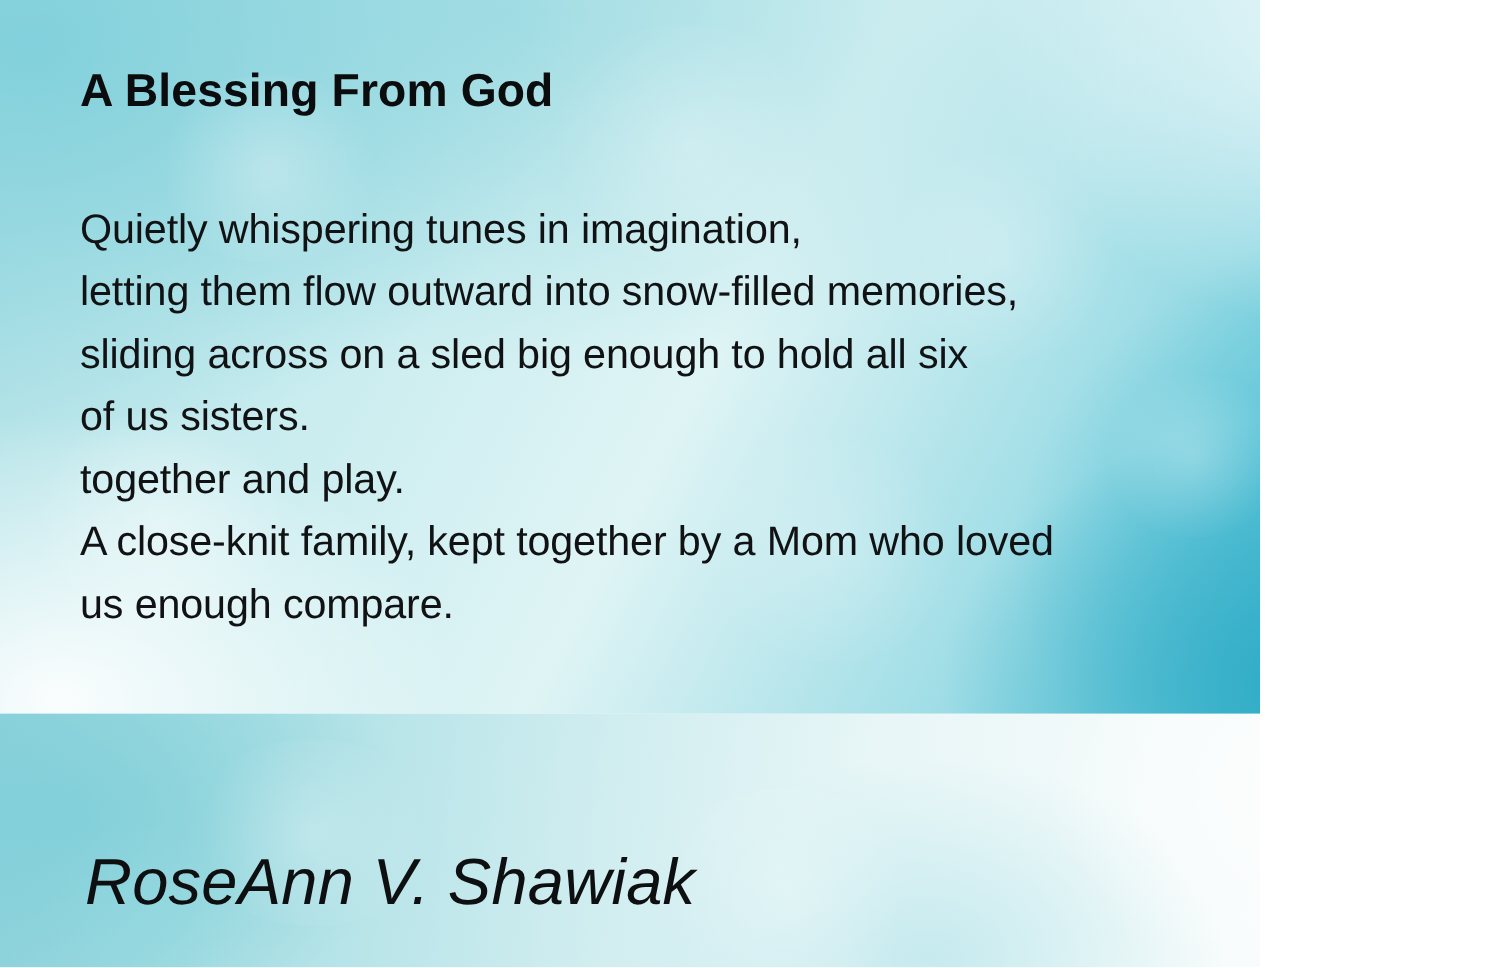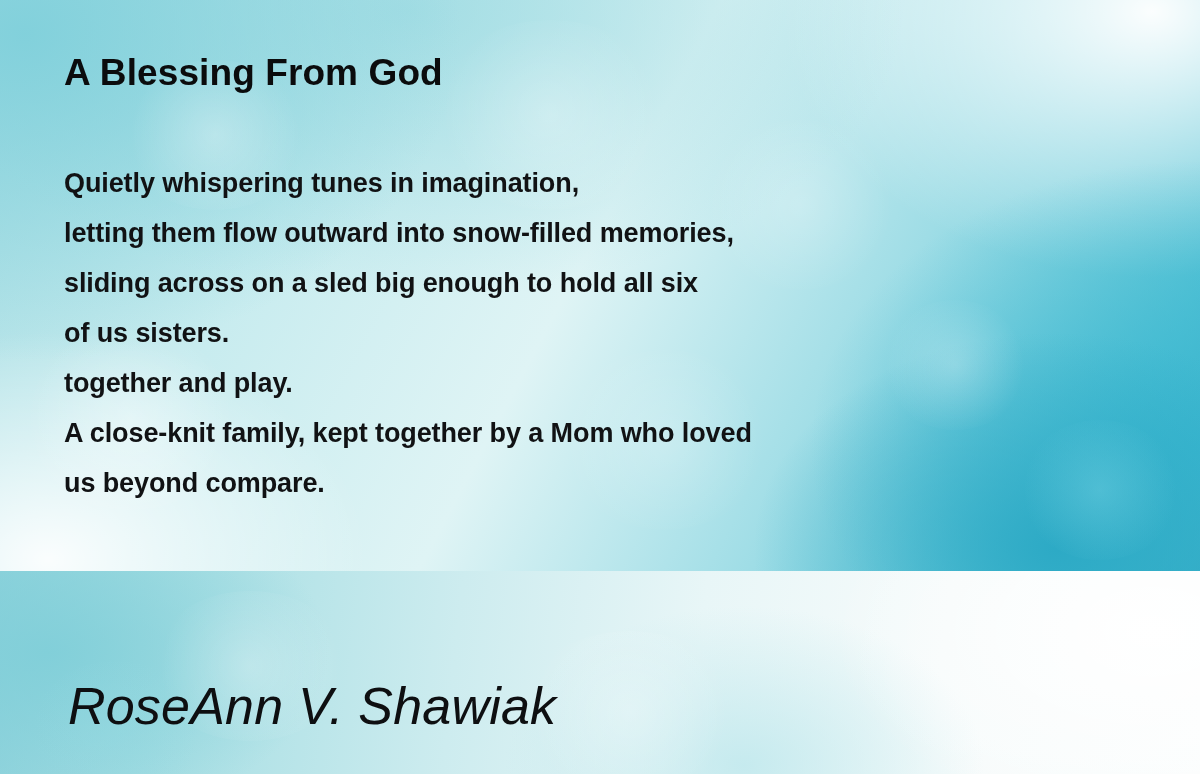--- a/index.html
+++ b/index.html
@@ -4,21 +4,21 @@
 <title>A Blessing From God</title>
 <style>
   html, body {
     margin: 0;
     padding: 0;
     background: #ffffff;
   }
 
   #poem-card {
     position: relative;
-    width: 1200px;
+    width: 1008px;
     height: 774px;
     overflow: hidden;
     font-family: "Liberation Sans", sans-serif;
     background: #ffffff;
   }
 
   
   .bg-band {
     position: absolute;
     left: 0;
@@ -69,22 +69,22 @@
   }
 
   #poem-body {
     position: absolute;
     left: 64px;
     top: 158px;
     width: 1000px;
   }
 
   .poem-line {
-    font-size: 27px;
-    font-weight: bold;
+    font-size: 33px;
+    font-weight: normal;
     color: #111214;
     line-height: 50px;
     height: 50px;
     white-space: nowrap;
     letter-spacing: -0.1px;
   }
 
   #poem-author {
     position: absolute;
     left: 68px;
@@ -120,18 +120,18 @@
 
   <div id="poem-title">A Blessing From God</div>
 
   <div id="poem-body">
     <div class="poem-line">Quietly whispering tunes in imagination,</div>
     <div class="poem-line">letting them flow outward into snow-filled memories,</div>
     <div class="poem-line">sliding across on a sled big enough to hold all six</div>
     <div class="poem-line">of us sisters.</div>
     <div class="poem-line">together and play.</div>
     <div class="poem-line">A close-knit family, kept together by a Mom who loved</div>
-    <div class="poem-line">us beyond compare.</div>
+    <div class="poem-line">us enough compare.</div>
   </div>
 
   <div id="poem-author">RoseAnn V. Shawiak</div>
 
 </div>
 
 </body></html>

